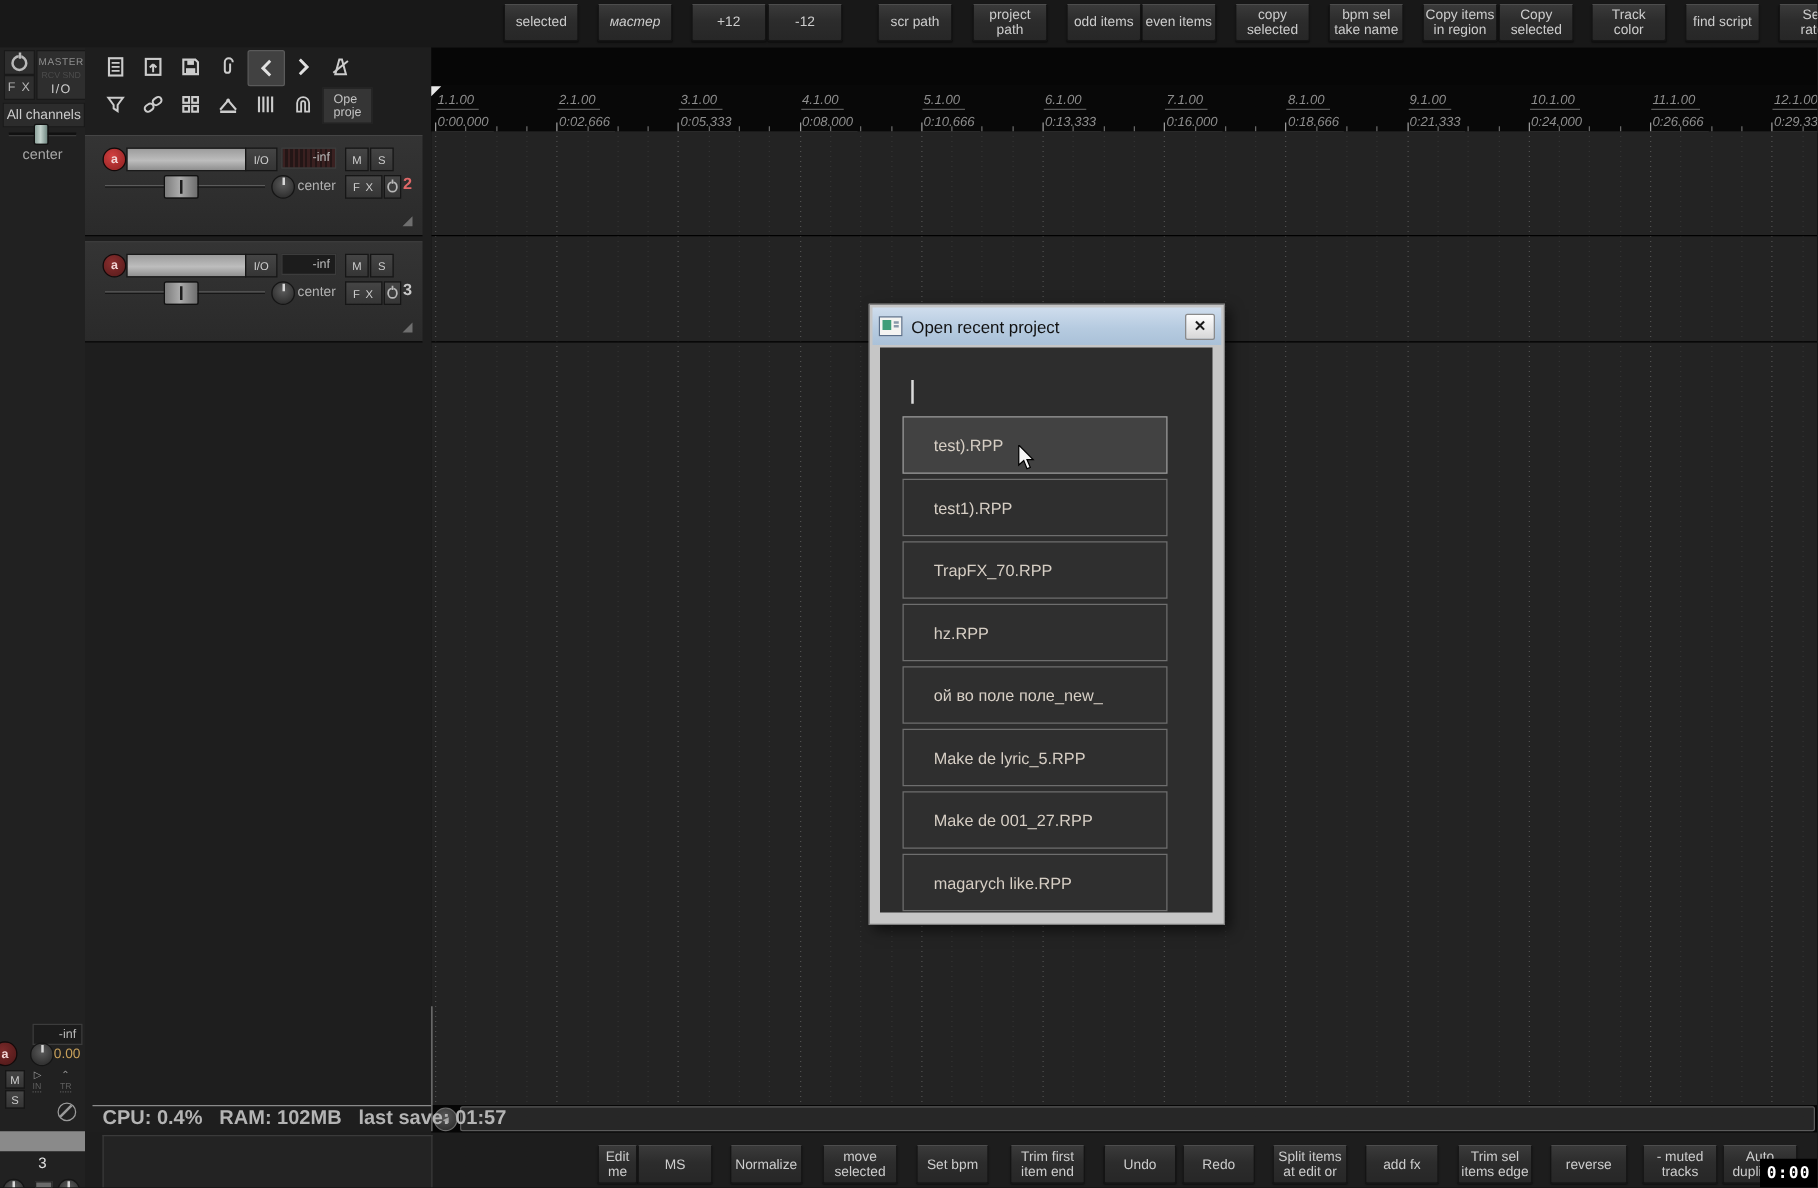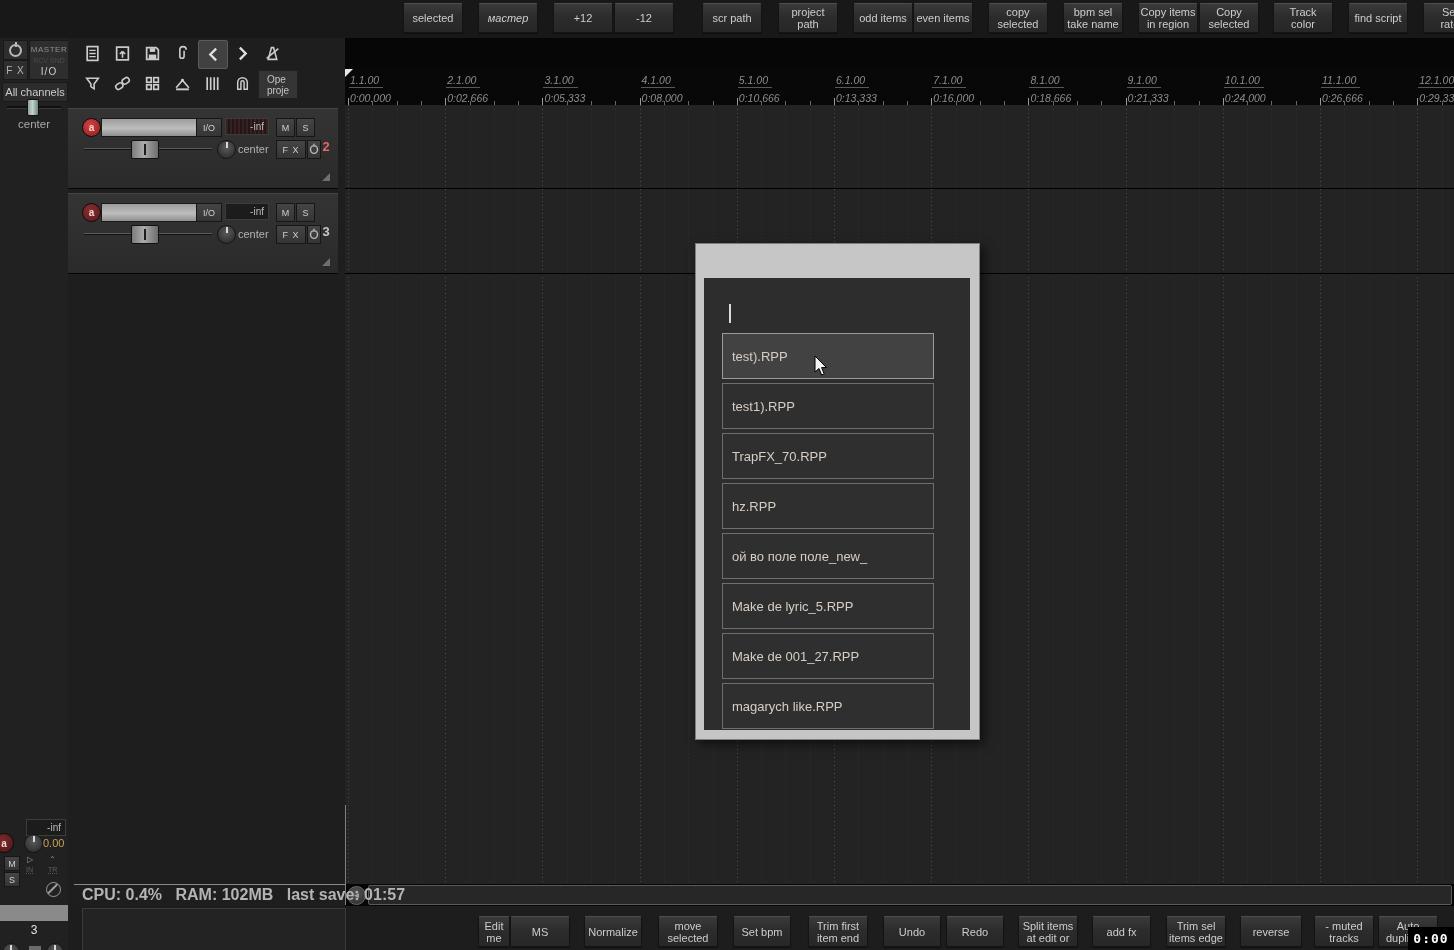--- a/index.html
+++ b/index.html
@@ -86,21 +86,21 @@
              display:flex;align-items:center;padding:0 5px;gap:7px;box-sizing:border-box;}
   #dlg-title .ttext{color:#111;font-size:13.5px;flex:1;}
   #dlg-icon{width:17px;height:14px;background:#f4f4f2;border:1px solid #5a6f8a;position:relative;}
   #dlg-icon i{position:absolute;left:2px;top:2px;width:7px;height:8px;background:#3f9e7a;}
   #dlg-icon b{position:absolute;right:2px;top:3px;width:4px;height:1.5px;background:#8899aa;box-shadow:0 3px 0 #8899aa;}
   #dlg-close{width:22px;height:19px;background:linear-gradient(#fdfdfd,#d7d7d7);border:1px solid #8a8a8a;border-radius:2px;
              color:#1a1a1a;font-size:12px;font-weight:bold;display:flex;align-items:center;justify-content:center;}
   #dlg-body{position:absolute;left:8px;right:9px;top:34px;bottom:9px;background:#2d2d2d;}
   #dlg-caret{position:absolute;left:33px;top:60px;width:2px;height:19px;background:#dadada;}
   .ditem{position:absolute;left:26px;width:212px;height:46px;background:#2f2f2f;border:1px solid #6e6e6e;
-         color:#d6cec4;font-size:13px;display:flex;align-items:center;padding-left:9px;box-sizing:border-box;}
+         color:#d6cec4;font-size:13px;display:flex;align-items:center;padding-left:24px;box-sizing:border-box;}
   .ditem.selected{background:#424242;border-color:#9a9a9a;}
   #mouse-cursor{position:absolute;left:814px;top:356px;z-index:100;}
 </style>
 </head>
 <body>
 
 <div id="screen">
 
   <div id="top-toolbar">
       <div class="tbtn" style="left: 403px; top: 3px; width: 58px; height: 28px;">selected</div>
@@ -457,20 +457,28 @@
 items edge</div>
       <div class="tbtn" style="left: 1240px; top: 1px; width: 60px; height: 29px;">reverse</div>
       <div class="tbtn" style="left: 1314px; top: 1px; width: 58px; height: 29px;">- muted
 tracks</div>
       <div class="tbtn" style="left: 1378px; top: 1px; width: 58px; height: 29px;">Auto
 duplicate</div>
     </div>
   <div id="clock">0:00</div>
 
   <div id="dialog">
+    <div id="dlg-title">
+      <span id="dlg-icon">
+          <i></i>
+          <b></b>
+        </span>
+      <span class="ttext">Open recent project</span>
+      <span id="dlg-close">✕</span>
+    </div>
     <div id="dlg-body"></div>
     <div id="dlg-caret"></div>
     <div id="dlg-items">
         <div class="ditem selected" style="top: 89px;">test).RPP</div>
         <div class="ditem" style="top: 139px;">test1).RPP</div>
         <div class="ditem" style="top: 189px;">TrapFX_70.RPP</div>
         <div class="ditem" style="top: 239px;">hz.RPP</div>
         <div class="ditem" style="top: 289px;">ой во поле поле_new_</div>
         <div class="ditem" style="top: 339px;">Make de lyric_5.RPP</div>
         <div class="ditem" style="top: 389px;">Make de 001_27.RPP</div>

